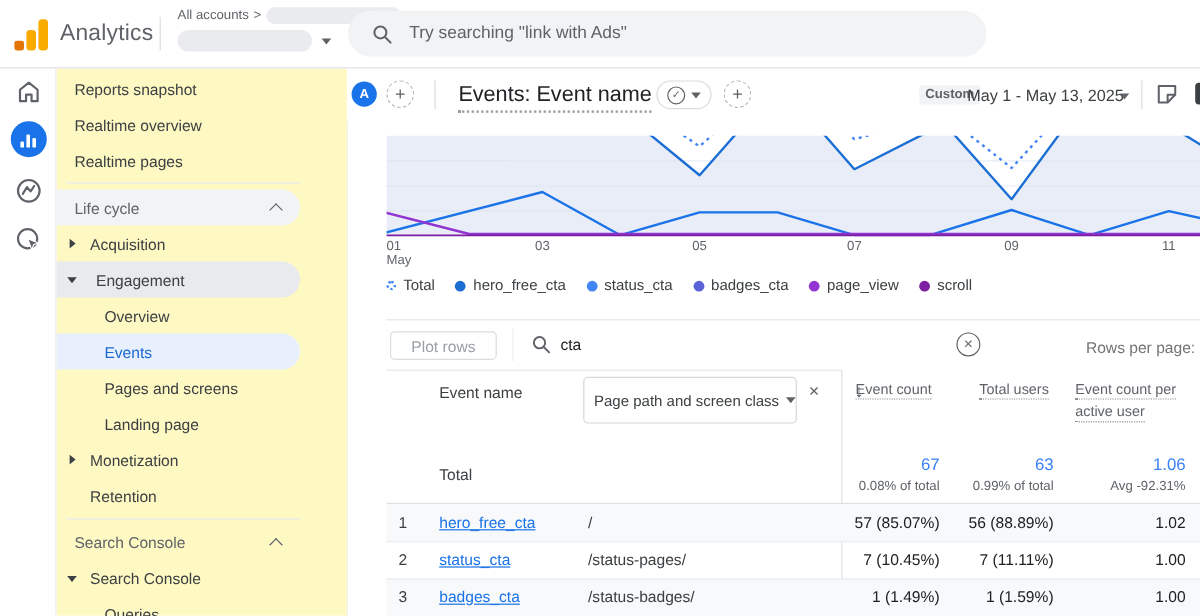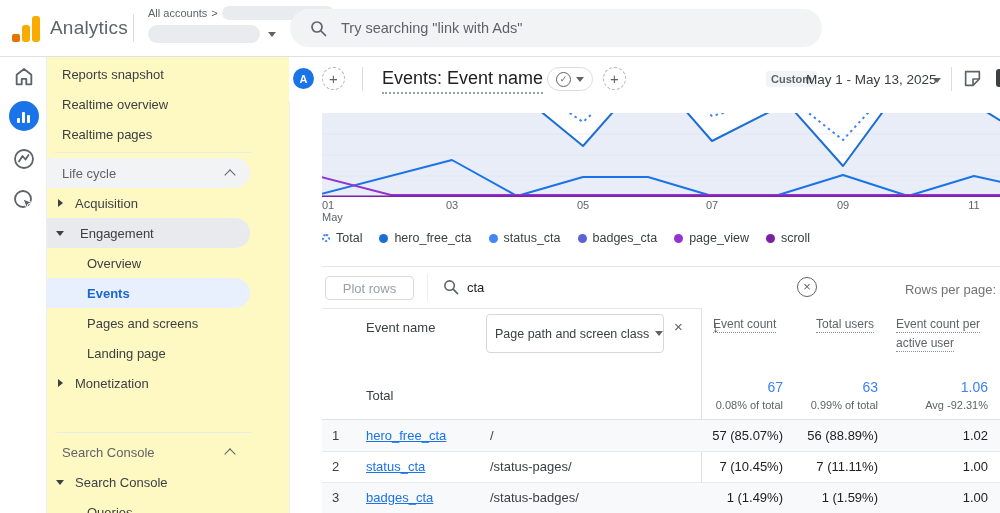--- a/index.html
+++ b/index.html
@@ -36,21 +36,21 @@
   #sidebar { position:absolute; left:47px; top:57px; width:242px; height:456px; background:#fef9c3; z-index:3; }
   .snav { position:absolute; left:0; height:30px; width:203px; display:flex; align-items:center; font-size:13px; color:#3c4043; cursor:pointer; }
   .snav .lbl { white-space:nowrap; }
   .pad-top { padding-left:15px; }
   .pad-parent { padding-left:28px; }
   .pad-sub { padding-left:40px; }
   .shdr { color:#5f6368; }
   .pill-gray-lt { background:#f1f3f4; border-radius:0 16px 16px 0; }
   .pill-gray { background:#e8eaed; border-radius:0 16px 16px 0; }
   .pill-blue { background:#e8f0fe; border-radius:0 16px 16px 0; }
-  .pill-blue .lbl { color:#1967d2; font-weight:bold; }
+  .pill-blue .lbl { color:#1967d2; font-weight:normal; }
   .sdivider { position:absolute; left:8px; width:196px; height:1px; background:#e8eaed; }
   .tri-right-s { position:absolute; left:11px; width:0; height:0; border-top:4px solid transparent; border-bottom:4px solid transparent; border-left:5px solid #3c4043; }
   .tri-down-s { position:absolute; left:9px; width:0; height:0; border-left:4px solid transparent; border-right:4px solid transparent; border-top:5px solid #3c4043; }
   .chev-up { position:absolute; right:16px; width:8px; height:8px; border-left:1.5px solid #5f6368; border-top:1.5px solid #5f6368; transform:rotate(45deg); top:13px; }
 
   
   #main { position:absolute; left:289px; top:57px; width:711px; height:456px; background:#fff; }
   #main-leftline { position:absolute; left:0; top:44px; bottom:0; width:1px; background:#eceef0; }
 
   
@@ -216,20 +216,23 @@
   <div class="snav pad-sub" style="top:251px;">
       <span class="lbl">Pages and screens</span>
     </div>
   <div class="snav pad-sub" style="top:281px;">
       <span class="lbl">Landing page</span>
     </div>
   <div class="snav pad-parent" style="top:311px;">
     <span class="tri-right-s"></span>
     <span class="lbl">Monetization</span>
   </div>
+  <div class="snav pad-parent" style="top:341px;">
+      <span class="lbl">Retention</span>
+    </div>
 
   <div class="sdivider" style="top:375px;"></div>
 
   <div class="snav pad-top shdr" style="top:380px;">
     <span class="lbl">Search Console</span>
     <span class="chev-up"></span>
   </div>
   <div class="snav pad-parent" style="top:410px;">
     <span class="tri-down-s" style="top:13px;"></span>
     <span class="lbl">Search Console</span>

